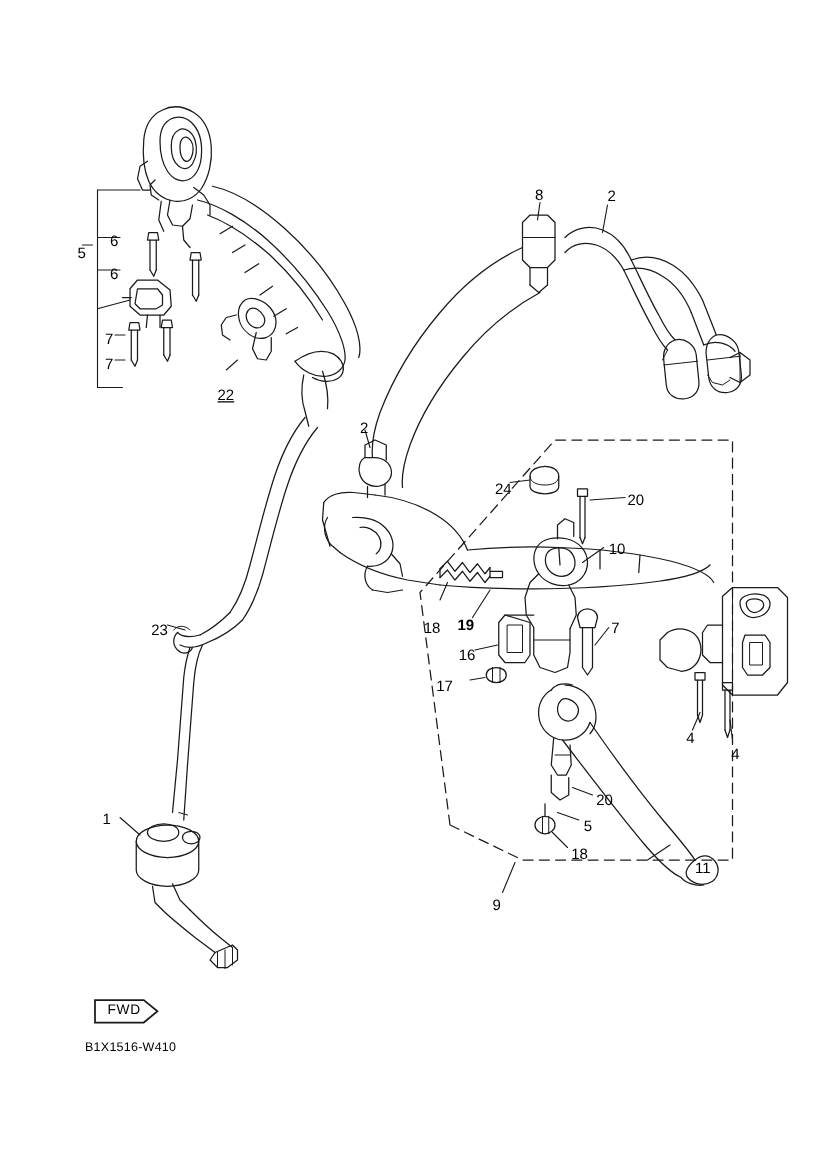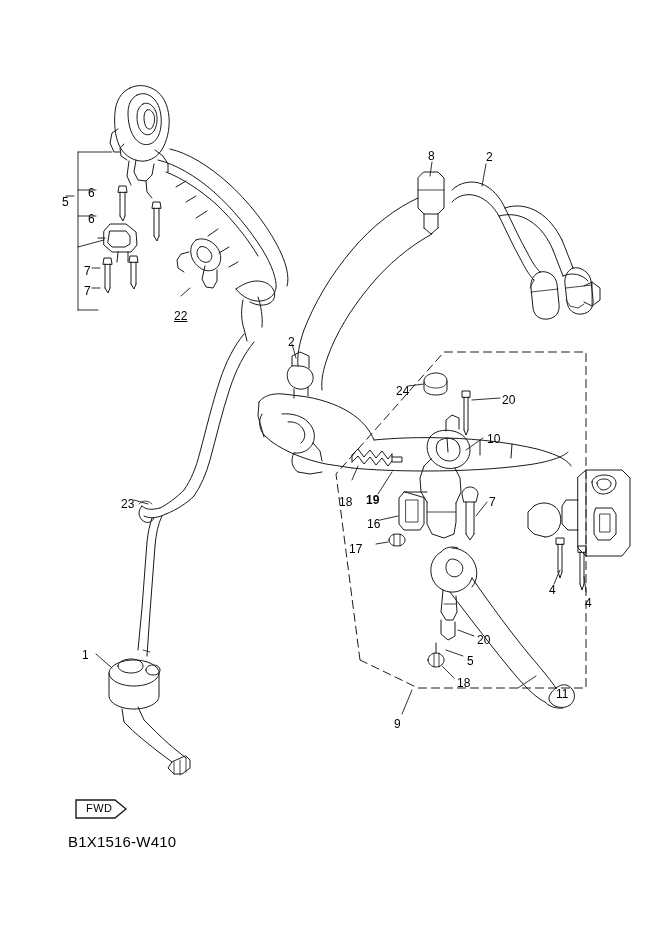--- a/index.html
+++ b/index.html
@@ -1,20 +1,20 @@
 <!DOCTYPE html>
 <html><head>
 <meta charset="utf-8">
 <style>
   html,body{margin:0;padding:0;background:#ffffff;}
   body{width:661px;height:935px;overflow:hidden;font-family:"Liberation Sans",sans-serif;}
   #stage{position:relative;width:661px;height:935px;background:#fff;}
   svg.diagram{position:absolute;left:0;top:0;width:661px;height:935px;}
   .callout{position:absolute;font-family:"Liberation Sans",sans-serif;font-size:12px;color:#000;line-height:1;white-space:nowrap;}
-  .partcode{position:absolute;left:68px;top:833px;font-family:"Liberation Sans",sans-serif;font-size:15px;color:#000;letter-spacing:.2px;}
+  .partcode{position:absolute;left:68px;top:833px;font-family:"Liberation Sans",sans-serif;font-size:10px;color:#000;letter-spacing:.2px;}
   .fwdbox{position:absolute;left:75px;top:796px;width:52px;height:26px;}
   .fwdtext{position:absolute;left:86px;top:802px;font-family:"Liberation Sans",sans-serif;font-weight:normal;font-size:11px;color:#000;letter-spacing:.5px;}
 </style>
 </head>
 <body>
 
 <div id="stage">
 
   <svg class="diagram" viewBox="0 0 661 935">
     <g fill="none" stroke="#1a1a1a" stroke-width="1" stroke-linejoin="round" stroke-linecap="round">

